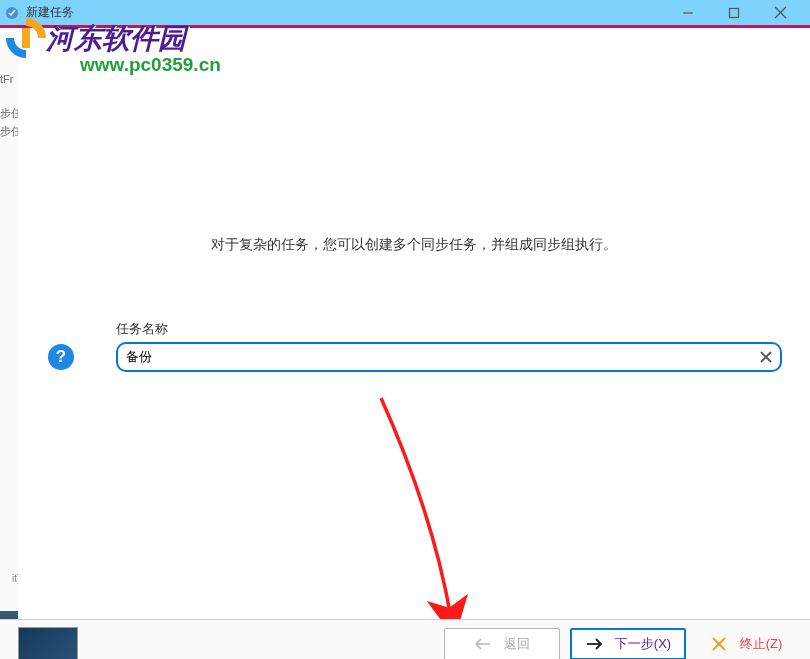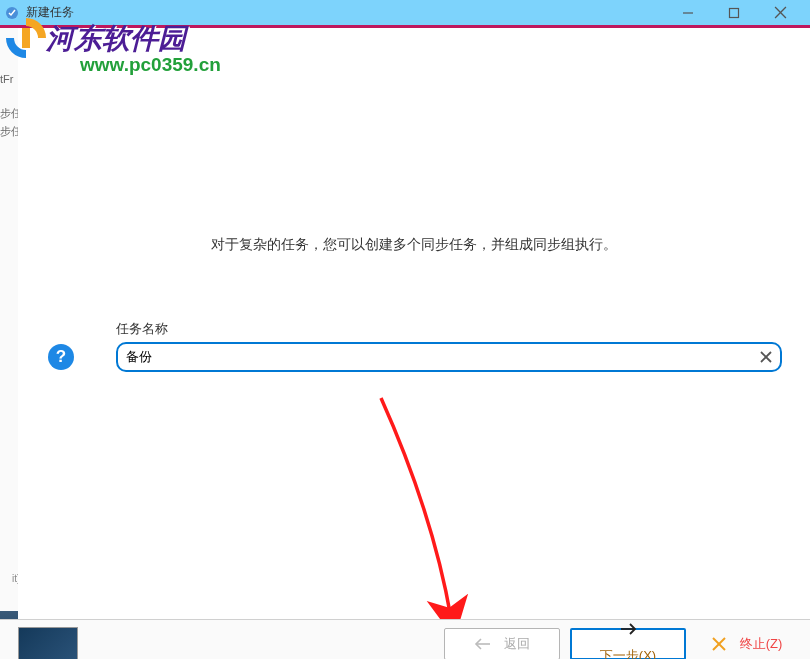--- a/index.html
+++ b/index.html
@@ -158,22 +158,21 @@
       align-items: center;
       justify-content: center;
       gap: 12px;
       margin-left: 10px;
       font-size: 13px;
       color: #555;
       cursor: pointer;
     }
     .btn.primary {
       border: 2px solid #0078d4;
-      color: #a16207;
-      flex-direction: column;
+      color: #4c1d95;
     }
     .btn.disabled { color: #aaa; }
     .btn .icon-slot { width: 18px; display: flex; justify-content: center; }
     .btn-close-x { color: #f0a020; font-size: 18px; font-weight: 300; }
     .tiny-bit {
       position: absolute; left: 12px; top: 573px;
       font-size: 10px; color: #888;
     }
     .corner-strip {
       position: absolute; left: 0; bottom: 0;

